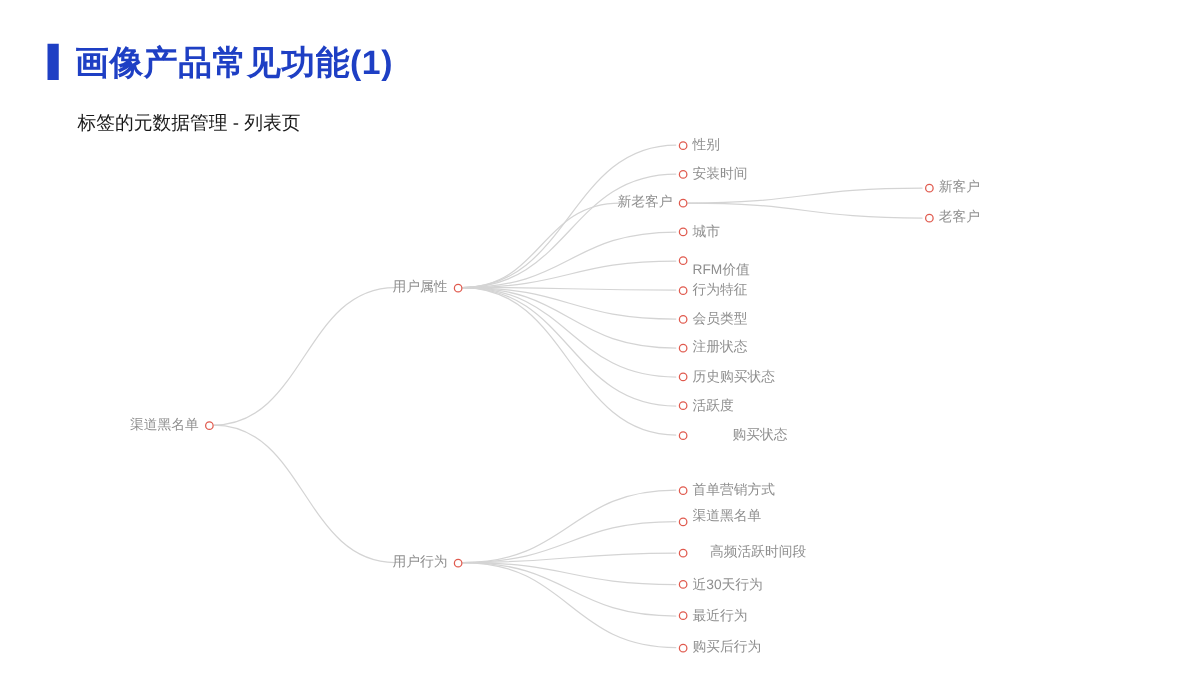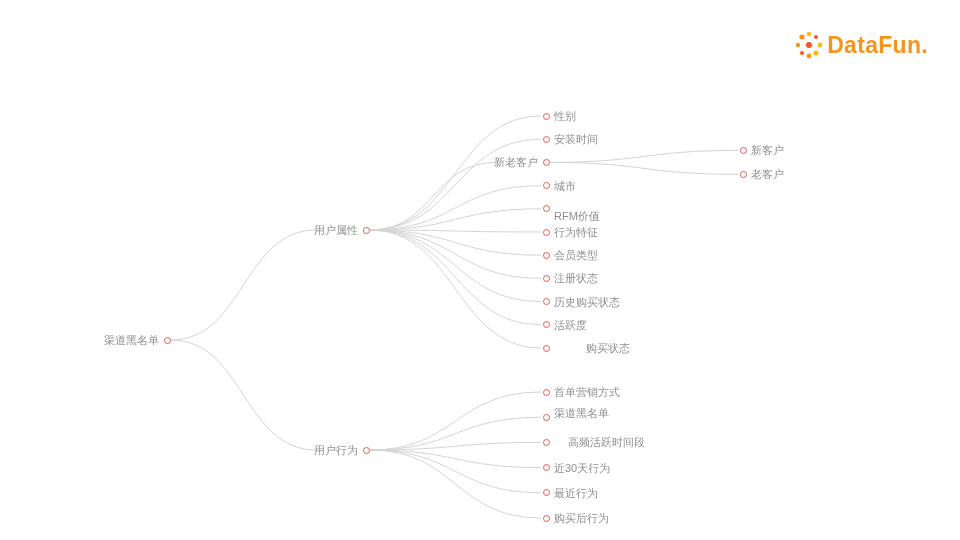--- a/index.html
+++ b/index.html
@@ -26,36 +26,27 @@
   #edges path{fill:none;stroke:var(--edge);stroke-width:1;}
   #nodes{position:absolute;left:0;top:0;width:960px;height:540px;}
   .dot{position:absolute;width:7px;height:7px;border:1.5px solid var(--node);border-radius:50%;background:#fff;}
   .lbl{position:absolute;font-size:11px;line-height:16px;color:#8f8f8f;white-space:nowrap;cursor:default;}
 </style>
 </head>
 <body>
 
 <div class="slide">
 
-
-  <div class="logo">
-    <svg width="30" height="30" viewBox="0 0 30 30">
-      <circle cx="15" cy="4" r="2.2" fill="#FDB913"></circle>
-      <circle cx="8" cy="7" r="2.6" fill="#F7941E"></circle>
-      <circle cx="22" cy="7" r="2.0" fill="#F15A24"></circle>
-      <circle cx="4" cy="15" r="2.2" fill="#F7941E"></circle>
-      <circle cx="26" cy="15" r="2.4" fill="#FDB913"></circle>
-      <circle cx="8" cy="23" r="2.0" fill="#F15A24"></circle>
-      <circle cx="15" cy="26" r="2.4" fill="#F7941E"></circle>
-      <circle cx="22" cy="23" r="2.6" fill="#FDB913"></circle>
-      <circle cx="15" cy="15" r="3.0" fill="#F15A24"></circle>
-    </svg>
-    <span class="logo-text">DataFun.</span>
+  <div class="header">
+    <span class="accent-bar"></span>
+    <h1 class="title">画像产品常见功能(1)</h1>
   </div>
 
+
+  <div class="subtitle">标签的元数据管理 - 列表页</div>
 
   <div class="mindmap">
     <svg id="edges" width="960" height="540">
         <path d="M171,340 C243.5,340 243.5,230 316,230"></path>
         <path d="M370,230 C455.5,230 455.5,116 541,116"></path>
         <path d="M370,230 C455.5,230 455.5,139.2 541,139.2"></path>
         <path d="M370,230 C433,230 433,162.4 496,162.4"></path>
         <path d="M550,162.4 C644,162.4 644,150.4 738,150.4"></path>
         <path d="M550,162.4 C644,162.4 644,174.4 738,174.4"></path>
         <path d="M370,230 C455.5,230 455.5,185.6 541,185.6"></path>

